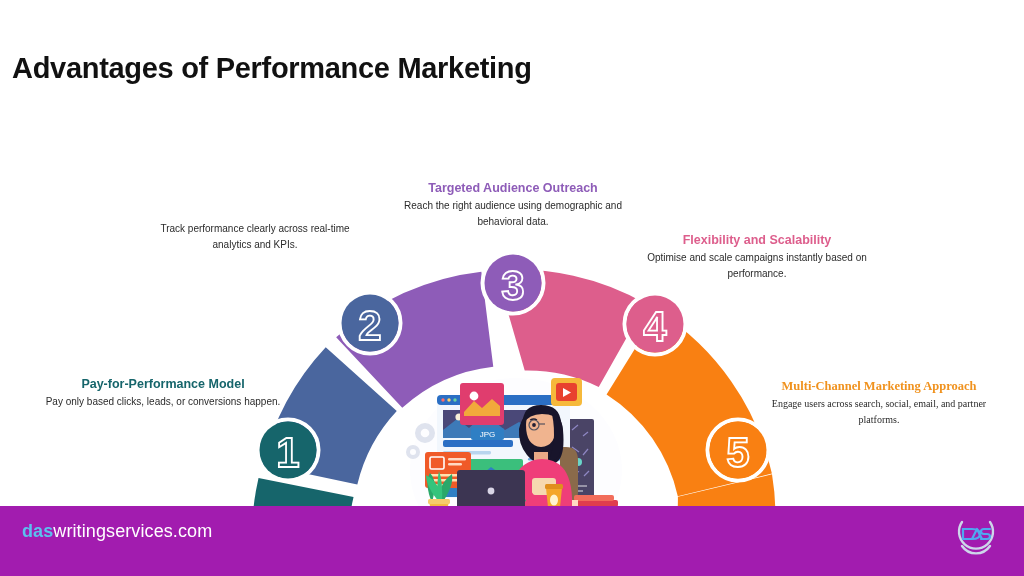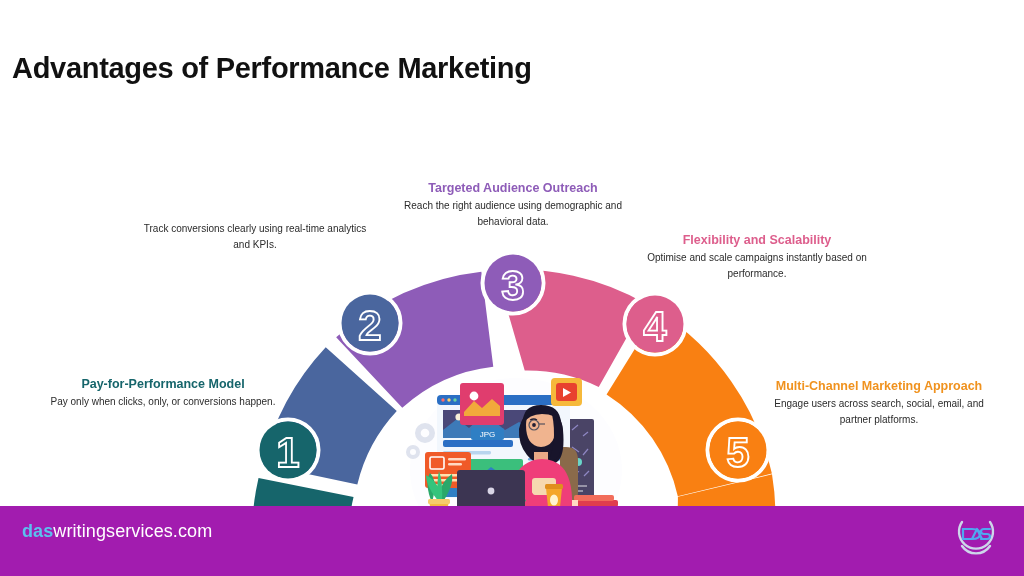--- a/index.html
+++ b/index.html
@@ -42,21 +42,21 @@
     font-size:10px;
     line-height:1.62;
     color:#2b2b2b;
   }
   .ta-center { text-align:center;margin-top:16px; }
 
   #callout-1 { left:38px;  top:360px; width:250px; }
   #callout-2 { left:140px; top:205px; width:230px; }
   #callout-3 { left:382px; top:164px; width:262px; }
   #callout-4 { left:645px; top:216px; width:224px; }
-  #callout-5 { left:760px; top:362px; width:238px; }
+  #callout-5 { left:760px; top:362px; width:238px;font-family:Liberation Serif, serif; }
 
   
   #footer-bar {
     position:absolute;
     left:0; bottom:0; width:1024px; height:70px;
     background:#a21caf;
   }
   #footer-url {
     position:absolute;
     left:22px; top:15px;
@@ -267,25 +267,25 @@
         <circle cx="738" cy="450" r="30.5" fill="none" stroke="#ffffff" stroke-width="4"></circle>
         <circle cx="738" cy="450" r="28.5" fill="#f98012"></circle>
         <text x="738" y="467" text-anchor="middle" font-family="Liberation Sans, sans-serif" font-size="42" font-weight="bold" fill="none" stroke="#ffffff" stroke-width="1.8">5</text>
       </g>
     </g>
   </svg>
 </div>
 
 <div class="callout ta-center" id="callout-1">
   <div class="c-head" style="color:#16656b">Pay-for-Performance Model</div>
-  <div class="c-body">Pay only when clicks, only, or conversions happen.</div>
+  <div class="c-body">Pay only based clicks, leads, or conversions happen.</div>
 </div>
 
 <div class="callout ta-center" id="callout-2">
-  <div class="c-body">Track conversions clearly using real-time analytics and KPIs.</div>
+  <div class="c-body">Track performance clearly across real-time analytics and KPIs.</div>
 </div>
 
 <div class="callout ta-center" id="callout-3">
   <div class="c-head" style="color:#8e5cb8">Targeted Audience Outreach</div>
   <div class="c-body">Reach the right audience using demographic and behavioral data.</div>
 </div>
 
 <div class="callout ta-center" id="callout-4">
   <div class="c-head" style="color:#dd5e8c">Flexibility and Scalability</div>
   <div class="c-body">Optimise and scale campaigns instantly based on performance.</div>

